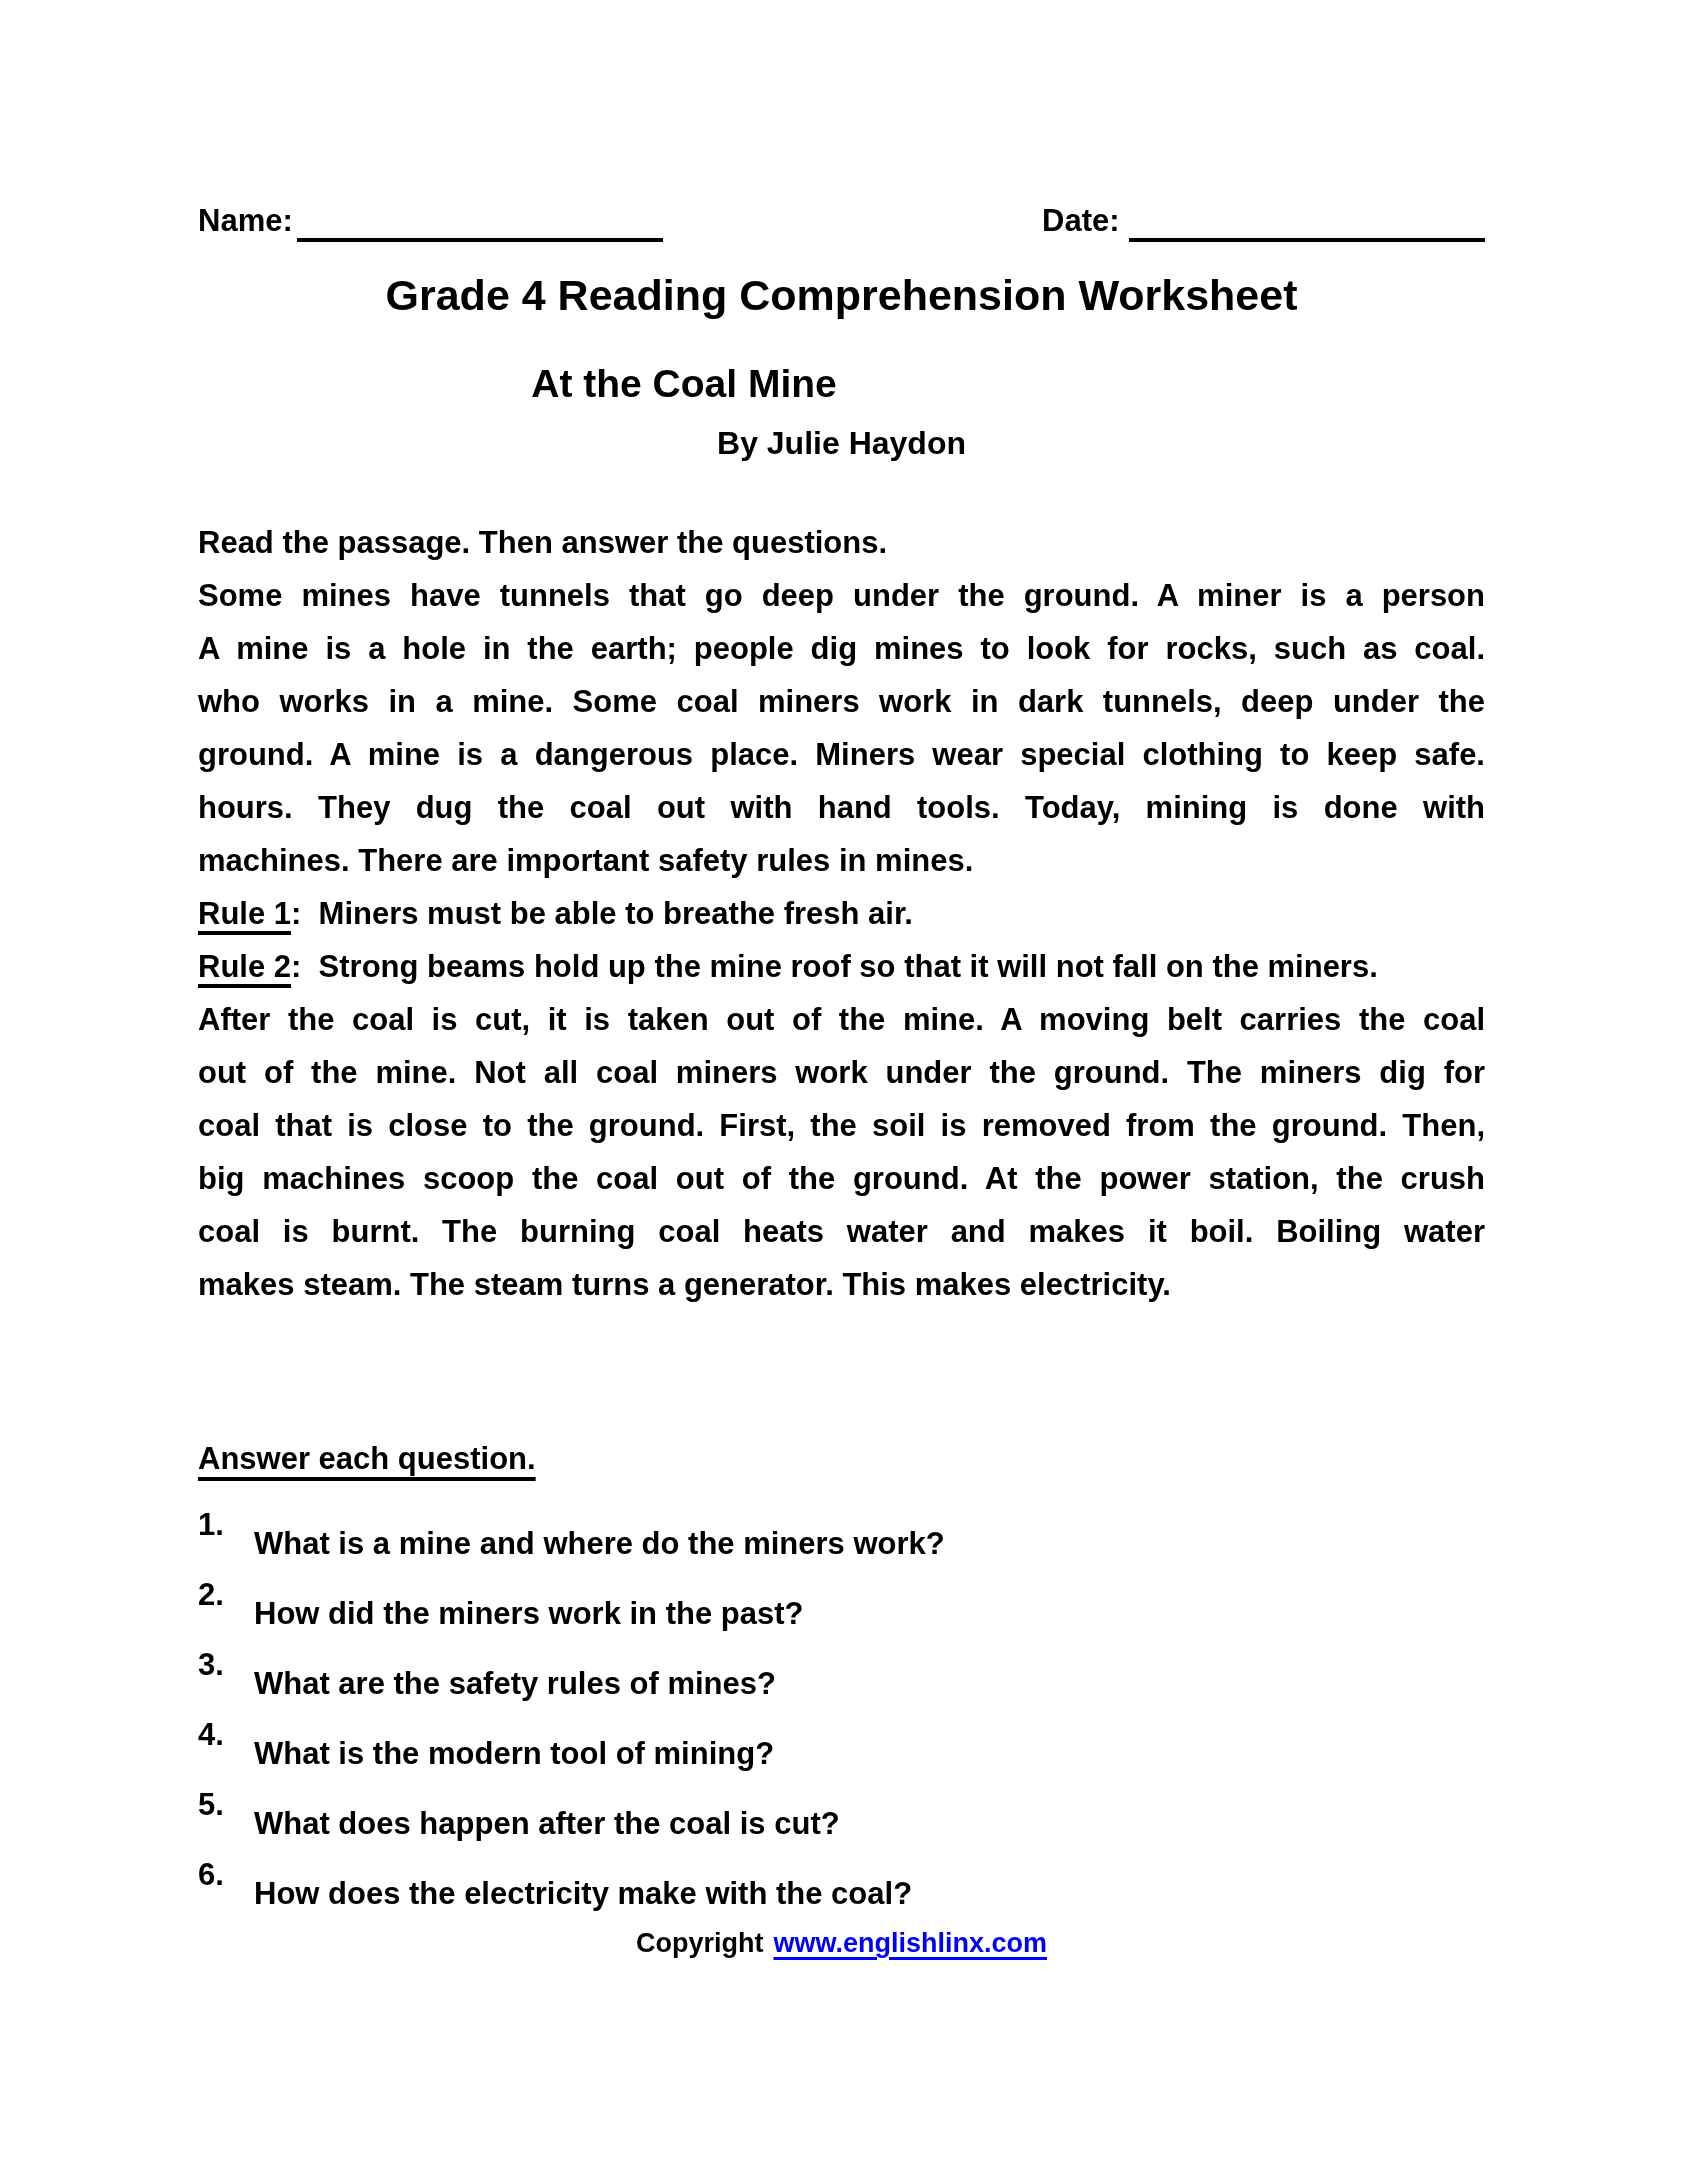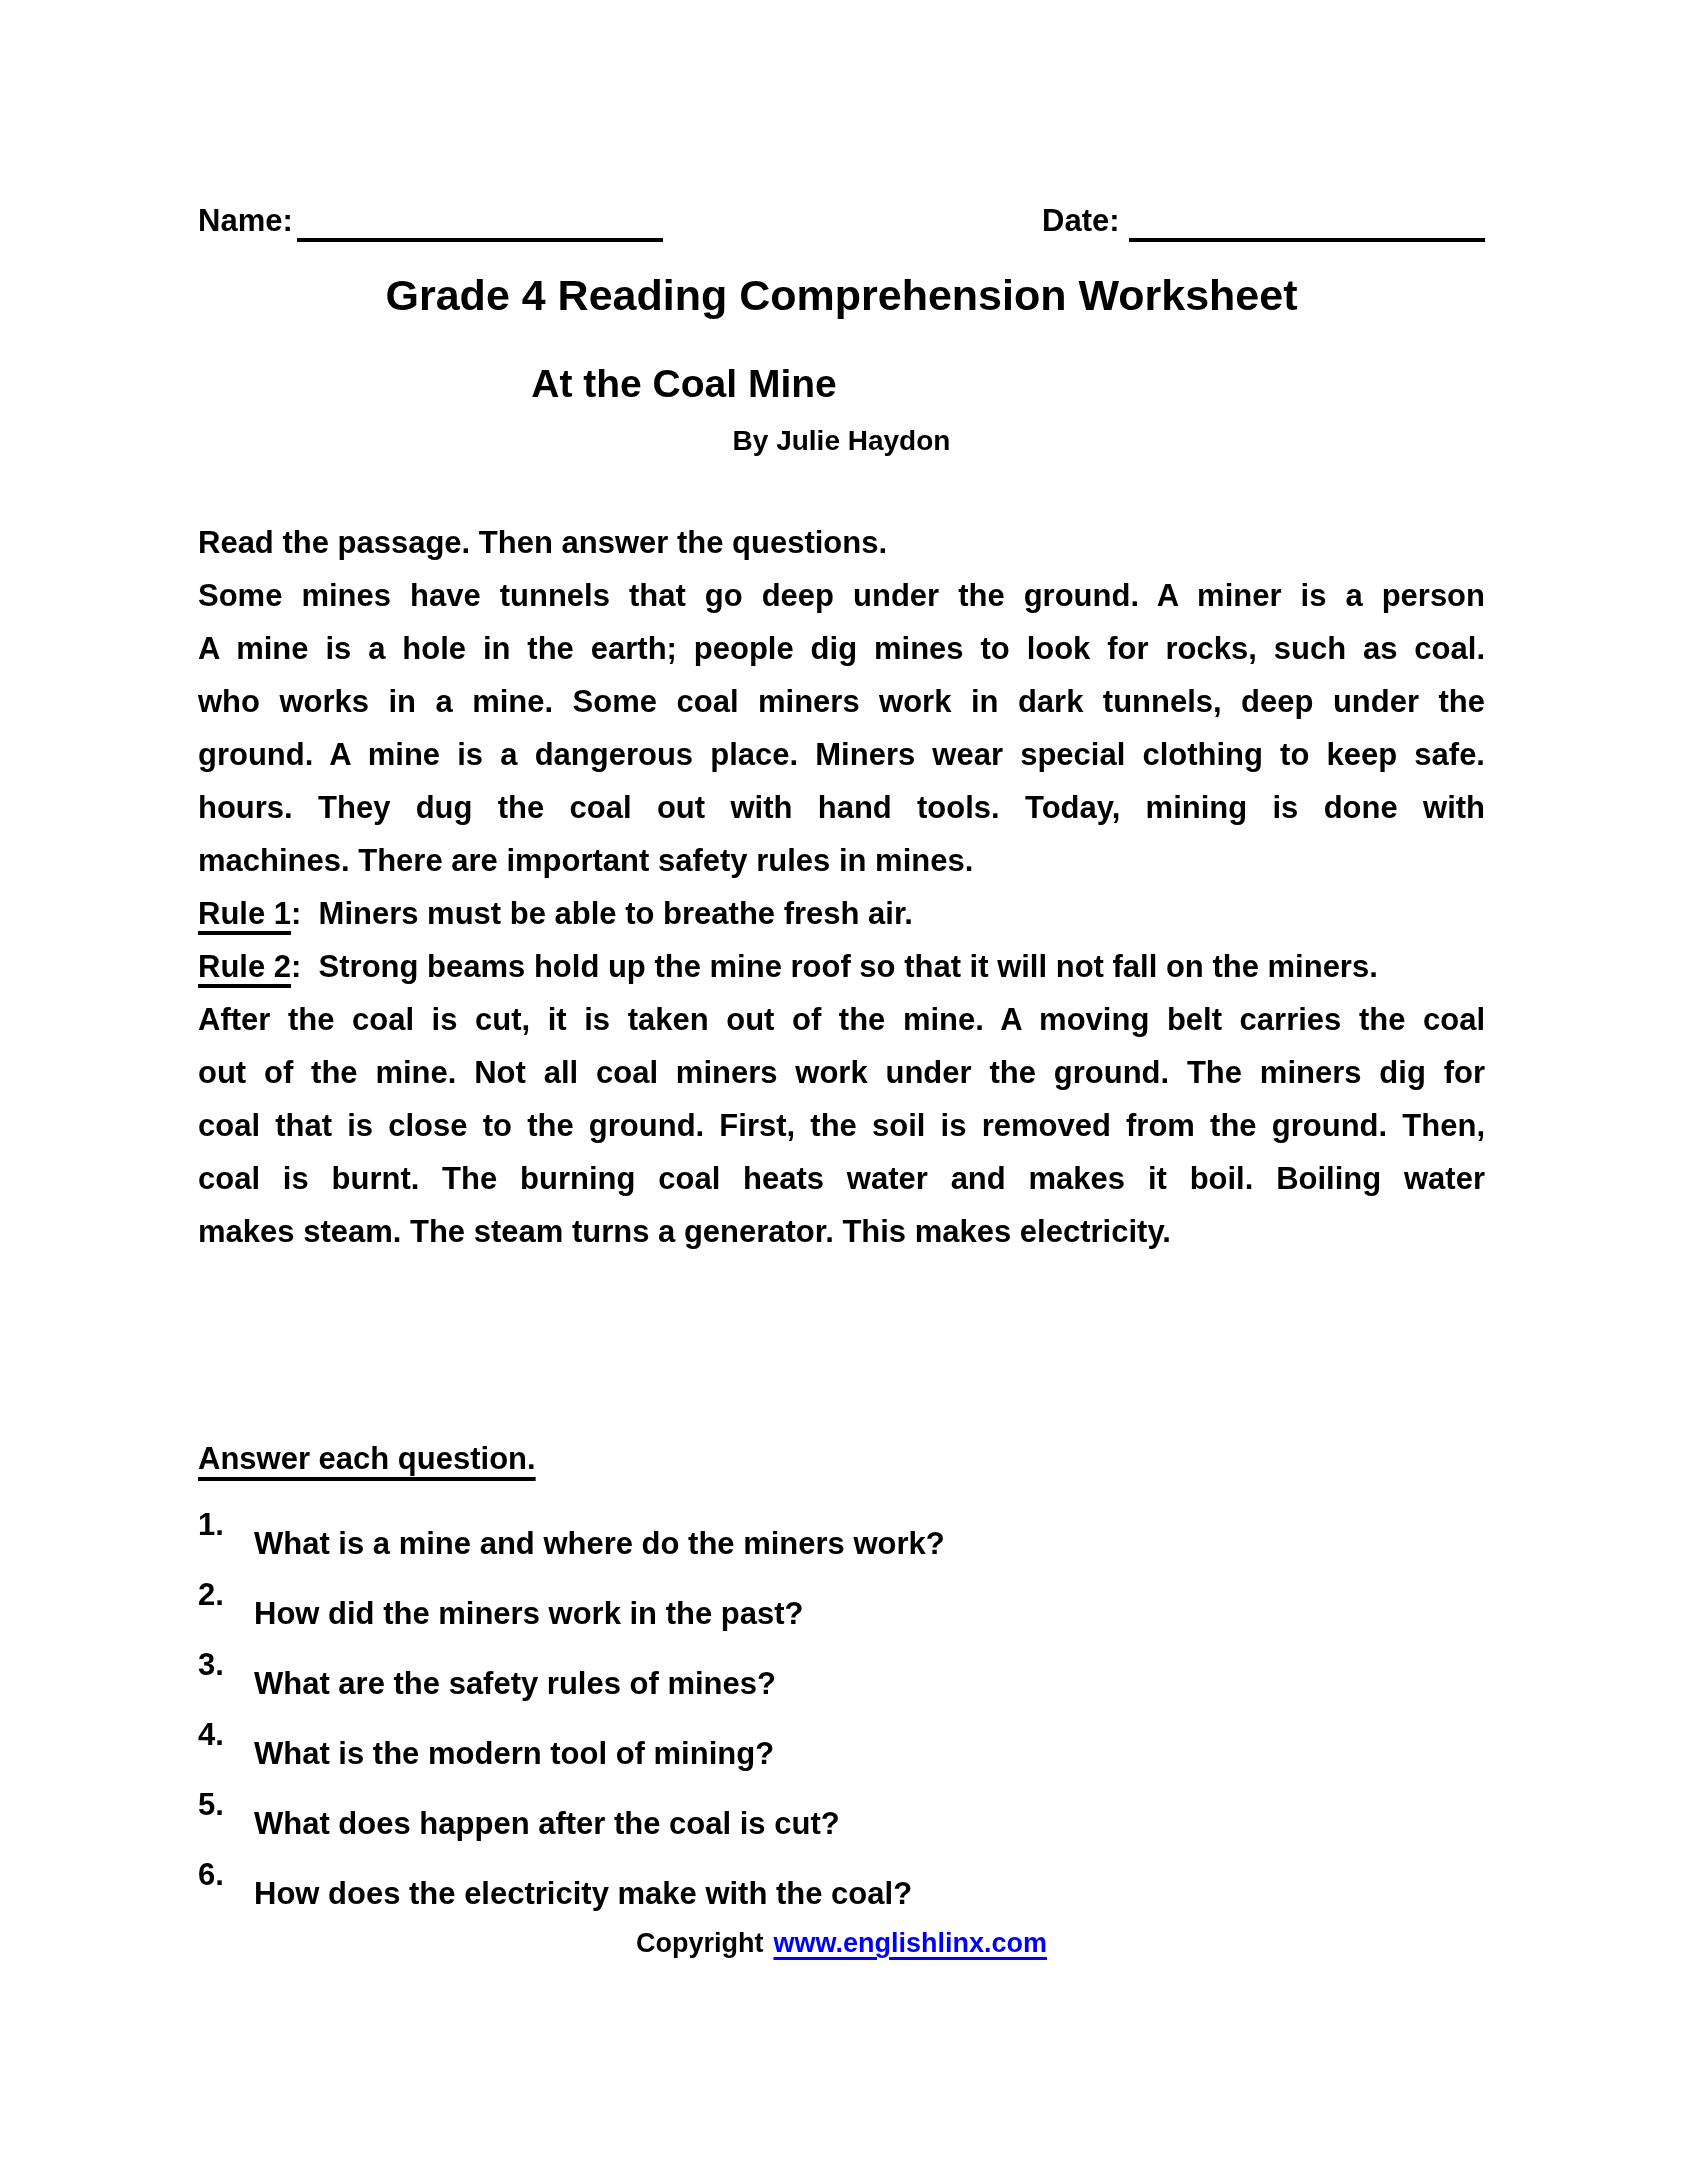--- a/index.html
+++ b/index.html
@@ -49,21 +49,21 @@
     width: 1368px;
     text-align: center;
     font-size: 39px;
   }
   .byline {
     position: absolute;
     top: 425px;
     left: 0;
     width: 1683px;
     text-align: center;
-    font-size: 28px;
+    font-size: 32px;
   }
 
   
   .passage {
     position: absolute;
     top: 516px;
     left: 198px;
     width: 1287px;
     font-size: 31px;
     line-height: 53px;
@@ -153,20 +153,21 @@
     <div class="pl">machines. There are important safety rules in mines.</div>
     <div class="pl">
       <span class="rule-label">Rule 1</span><span class="rule-rest">:  Miners must be able to breathe fresh air.</span>
     </div>
     <div class="pl">
       <span class="rule-label">Rule 2</span><span class="rule-rest">:  Strong beams hold up the mine roof so that it will not fall on the miners.</span>
     </div>
     <div class="pl just">After the coal is cut, it is taken out of the mine. A moving belt carries the coal</div>
     <div class="pl just">out of the mine. Not all coal miners work under the ground. The miners dig for</div>
     <div class="pl just">coal that is close to the ground. First, the soil is removed from the ground. Then,</div>
+    <div class="pl just">big machines scoop the coal out of the ground. At the power station, the crush</div>
     <div class="pl just">coal is burnt. The burning coal heats water and makes it boil. Boiling water</div>
     <div class="pl">makes steam. The steam turns a generator. This makes electricity.</div>
   </div>
 
   <div class="answer-heading">Answer each question.</div>
 
   <div class="questions">
     <div class="question">
       <span class="q-num">1.</span>
       <span class="q-text">What is a mine and where do the miners work?</span>

